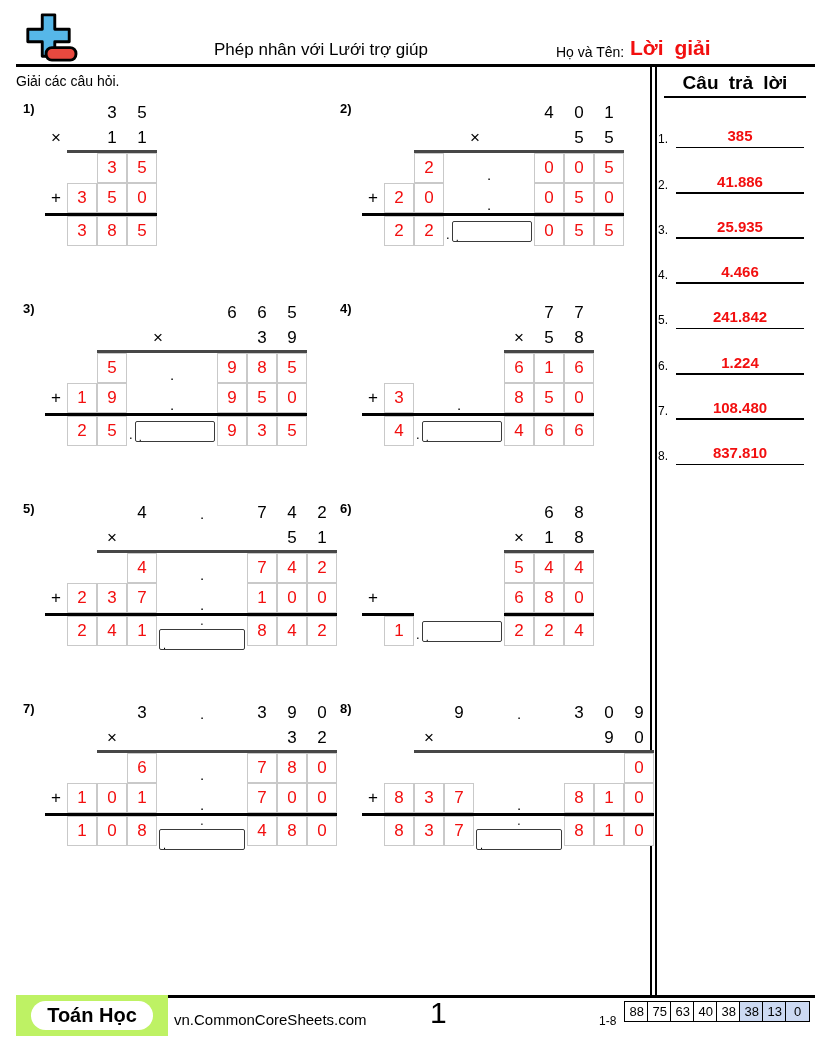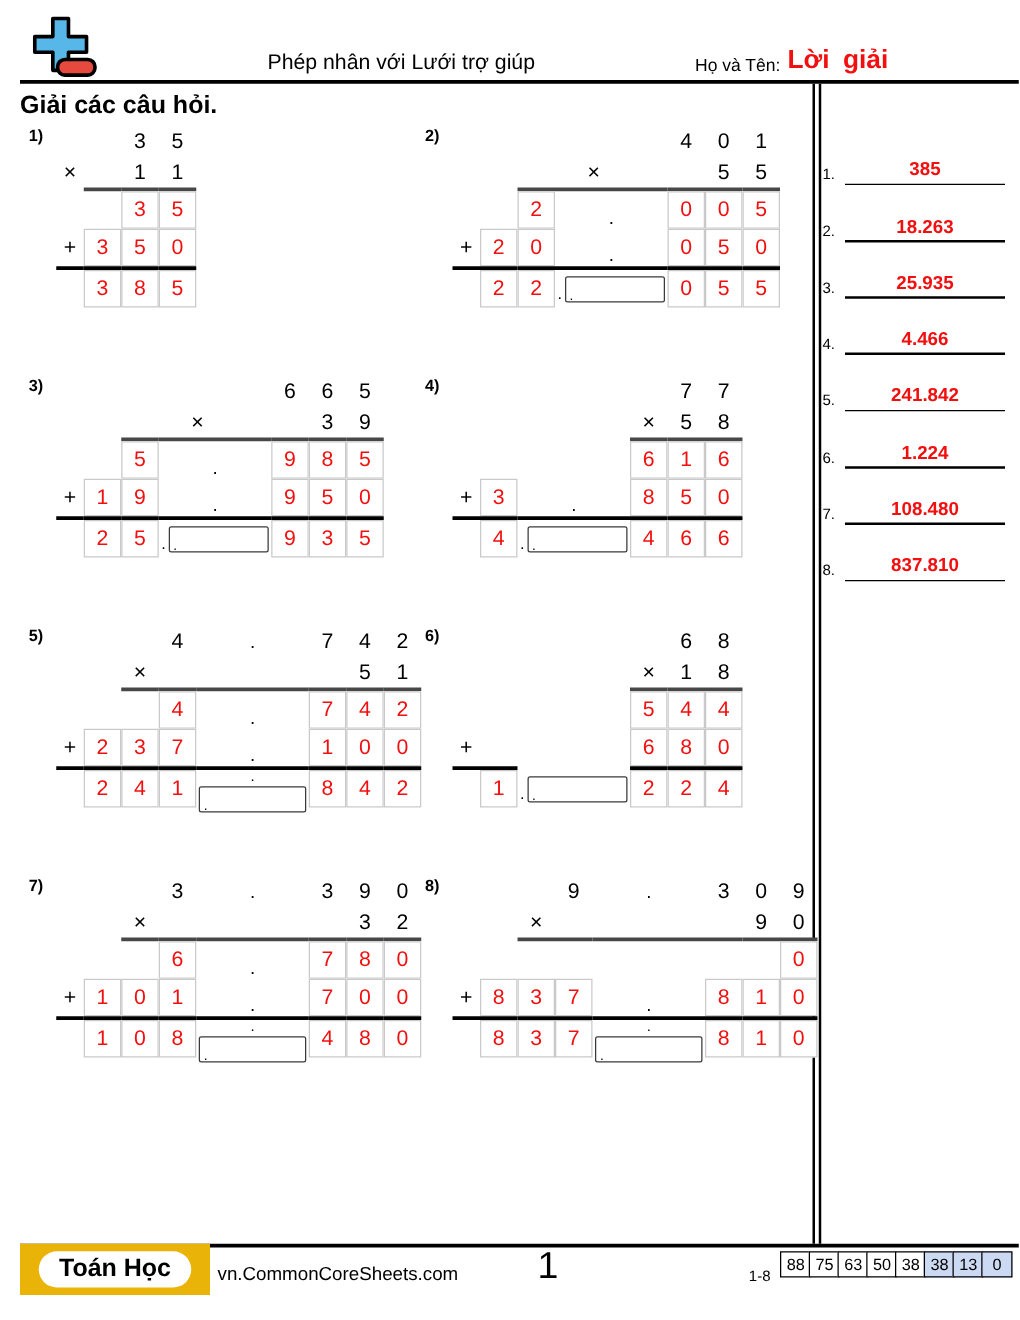--- a/index.html
+++ b/index.html
@@ -9,21 +9,21 @@
     font-family:"Liberation Sans","DejaVu Sans",sans-serif; color:#000; overflow:hidden;
   }
 
   
   .logo { position:absolute; left:18px; top:11px; }
   .hdr-line { position:absolute; left:16px; top:64px; width:800px; height:3px; background:#000; }
   .title { position:absolute; left:214px; top:40px; font-size:17px; }
   .name-label { position:absolute; left:556px; top:44px; font-size:14px; }
   .name-value { position:absolute; left:630px; top:36px; font-size:21px; font-weight:bold;
                 color:var(--accent-red,#f20f0f); word-spacing:5px; }
-  .instruction { position:absolute; left:16px; top:73px; font-size:20px; font-weight:bold; }
+  .instruction { position:absolute; left:16px; top:73px; font-size:14px; font-weight:normal; }
 
   
   .divider { position:absolute; top:67px; height:928px; width:2px; background:#000; }
   .d1 { left:650px; } .d2 { left:655px; }
   .answers-title { position:absolute; left:664px; top:72px; width:142px; text-align:center;
                    font-size:19px; font-weight:bold; word-spacing:5px;
                    border-bottom:2.5px solid #000; padding-bottom:2px; }
   .answers { position:absolute; left:656px; top:103px; width:154px; }
   .ans-row { position:relative; height:45.3px; }
   .ans-num { position:absolute; left:2px; bottom:2px; font-size:12px; }
@@ -54,21 +54,21 @@
   .rectcell { position:relative; display:flex; align-items:center; padding:0 2px; }
   .pre-dot { font-size:13px; align-self:flex-end; padding:0 2px 4px 0; }
   .rect { position:relative; flex:1; height:21px; border:1.8px solid #3a3a3a; border-radius:2px; background:#fff; }
   .in-dot { position:absolute; left:3px; bottom:-2px; font-size:11px; }
   .r2 { display:block; }
   .r2 .top-dot { position:absolute; top:-2px; left:50%; transform:translateX(-50%); font-size:12px; }
   .r2 .rect { margin-top:13px; }
 
   
   .ftr-line { position:absolute; left:16px; top:995px; width:800px; height:2.5px; background:#000; }
-  .badge { position:absolute; left:16px; top:995px; width:152px; height:41px; background:#eab308;
+  .badge { position:absolute; left:16px; top:995px; width:152px; height:41px; background:#bef264;
            display:flex; align-items:center; justify-content:center;text-align:center; }
   .badge-pill { background:#fff; border-radius:16px; padding:3px 16px; font-size:20px; font-weight:bold; color:#000; }
   .site { position:absolute; left:174px; top:1011px; font-size:15px; }
   .page-num { position:absolute; left:430px; top:996px; font-size:30px; }
   .score { position:absolute; right:5px; top:994px; display:flex; align-items:center; }
   .score-label { font-size:12px; margin-right:8px;margin-top:20px; }
   .score-cell { width:24.6px; height:21px; border:1.6px solid #000; margin-left:-1.6px;
                 display:flex; align-items:center; justify-content:center; font-size:13px; background:#fff; }
   .score-cell:first-of-type { margin-left:0; }
   .score-cell.hl { background:var(--score-highlight,#ccd9f2); }
@@ -85,29 +85,30 @@
     </svg>
   </div>
   <div class="hdr-line"></div>
   <div class="title">Phép nhân với Lưới trợ giúp</div>
   <div class="name-label">Họ và Tên:</div>
   <div class="name-value">Lời giải</div>
   <div class="instruction">Giải các câu hỏi.</div>
 
   <div class="divider d1"></div>
   <div class="divider d2"></div>
+  <div class="answers-title">Câu trả lời</div>
   <div class="answers" id="answers">
       <div class="ans-row">
         <div class="ans-num">1.</div>
         <div class="ans-val">385</div>
         <div class="ans-line"></div>
       </div>
       <div class="ans-row">
         <div class="ans-num">2.</div>
-        <div class="ans-val">18.263</div>
+        <div class="ans-val">41.886</div>
         <div class="ans-line"></div>
       </div>
       <div class="ans-row">
         <div class="ans-num">3.</div>
         <div class="ans-val">25.935</div>
         <div class="ans-line"></div>
       </div>
       <div class="ans-row">
         <div class="ans-num">4.</div>
         <div class="ans-val">4.466</div>
@@ -708,20 +709,20 @@
     <span class="badge-pill">Toán Học</span>
   </div>
   <div class="site">vn.CommonCoreSheets.com</div>
   <div class="page-num">1</div>
   <div class="score">
     <span class="score-label">1-8</span>
     <span id="score-cells" style="display:flex">
         <div class="score-cell">88</div>
         <div class="score-cell">75</div>
         <div class="score-cell">63</div>
-        <div class="score-cell">50</div>
+        <div class="score-cell">40</div>
         <div class="score-cell">38</div>
         <div class="score-cell hl">38</div>
         <div class="score-cell hl">13</div>
         <div class="score-cell hl">0</div>
       </span>
   </div>
 </div>
 
 </body></html>

